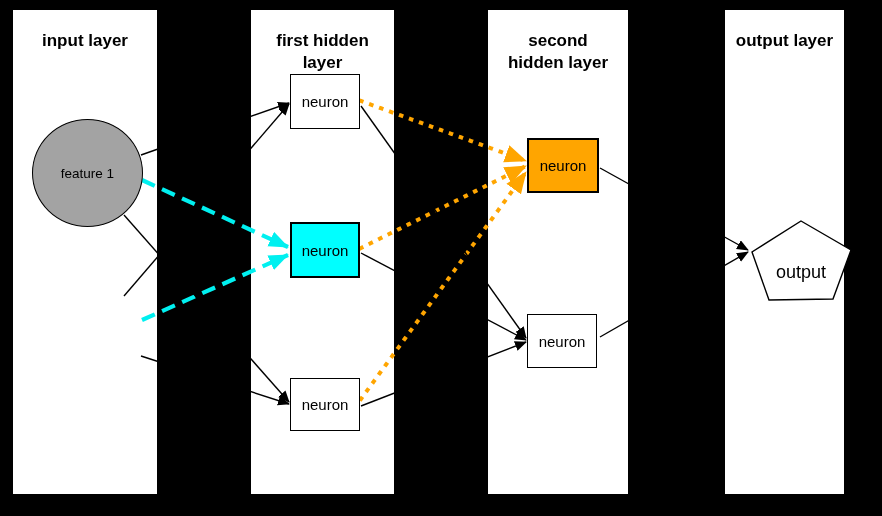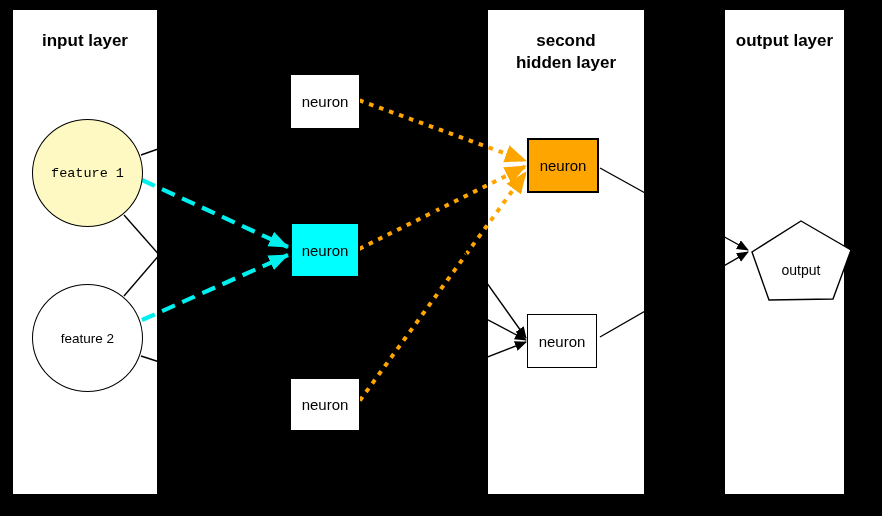--- a/index.html
+++ b/index.html
@@ -11,21 +11,21 @@
     font-family: "Liberation Sans", sans-serif;
   }
   .panel {
     position: absolute;
     top: 10px;
     height: 484px;
     background: #fff;
   }
   .panel-input  { left: 13px;  width: 144px; }
   .panel-h1     { left: 251px; width: 143px; }
-  .panel-h2     { left: 488px; width: 156px; }
+  .panel-h2     { left: 488px; width: 140px; }
   .panel-output { left: 725px; width: 119px; }
   .panel-title {
     margin-top: 20px;
     text-align: center;
     font-size: 17px;
     font-weight: bold;
     color: #000;
     white-space: pre-line;
     line-height: 1.3;
   }
@@ -54,35 +54,39 @@
   .h1n1 { left: 290px; top: 74px;  width: 70px;  height: 55px; }
   .h1n2 { left: 290px; top: 222px; width: 70px;  height: 56px; border-width: 2px; }
   .h1n3 { left: 290px; top: 378px; width: 70px;  height: 53px; }
   .h2n1 { left: 527px; top: 138px; width: 72px;  height: 55px; border-width: 2px; }
   .h2n2 { left: 527px; top: 314px; width: 70px;  height: 54px; }
   .output-label {
     position: absolute;
     left: 766px; top: 262px;
     width: 70px;
     text-align: center;
-    font-size: 14px;
+    font-size: 18px;
     color: #000;
   }
   .dash-solid  { stroke-width: 1.4; fill: none; }
   .dash-dashed { stroke-width: 4.2; stroke-dasharray: 14 8; fill: none; }
   .dash-dotted { stroke-width: 4;  stroke-dasharray: 0.6 10; stroke-linecap: square; fill: none; }
   .pentagon { stroke: #000; stroke-width: 1.4; }
 </style>
 </head>
 <body>
 
 <div class="stage" style="background: rgb(0, 0, 0);">
 
   <div class="panel panel-input" style="background: rgb(255, 255, 255);">
     <div class="panel-title">input layer</div>
+  </div>
+  <div class="panel panel-h1" style="background: rgb(255, 255, 255);">
+    <div class="panel-title">first hidden
+layer</div>
   </div>
   <div class="panel panel-h2" style="background: rgb(255, 255, 255);">
     <div class="panel-title">second
 hidden layer</div>
   </div>
   <div class="panel panel-output" style="background: rgb(255, 255, 255);">
     <div class="panel-title">output layer</div>
   </div>
 
   <svg class="overlay" width="882" height="516" viewBox="0 0 882 516" xmlns="http://www.w3.org/2000/svg">
@@ -109,22 +113,21 @@
         <line x1="361" y1="399" x2="526" y2="172" class="dash-dotted" stroke="#FFA500" marker-end="url(#arrow-orange)"></line>
         <line x1="361" y1="106" x2="526" y2="338" class="dash-solid" stroke="#000000" marker-end="url(#arrow-black)"></line>
         <line x1="361" y1="253" x2="526" y2="340" class="dash-solid" stroke="#000000" marker-end="url(#arrow-black)"></line>
         <line x1="361" y1="406" x2="526" y2="342" class="dash-solid" stroke="#000000" marker-end="url(#arrow-black)"></line>
         <line x1="600" y1="168" x2="748" y2="250" class="dash-solid" stroke="#000000" marker-end="url(#arrow-black)"></line>
         <line x1="600" y1="337" x2="748" y2="252" class="dash-solid" stroke="#000000" marker-end="url(#arrow-black)"></line>
       </g>
     <polygon class="pentagon" points="801,221 851,250 833,299 769,300 752,252" fill="#FFFFFF"></polygon>
   </svg>
 
-  <div class="node node-circle f1" style="background: #fef9c3; font-family: Liberation Mono, monospace;">feature 1</div>
-  <div class="node node-circle f2" style="background: rgb(255, 255, 255);">feature 2</div>
+  <div class="node node-circle f1" style="background: #a3a3a3;">feature 1</div>
 
   <div class="node h1n1" style="background: rgb(255, 255, 255);">neuron</div>
   <div class="node h1n2" style="background: rgb(0, 255, 255);">neuron</div>
   <div class="node h1n3" style="background: rgb(255, 255, 255);">neuron</div>
 
   <div class="node h2n1" style="background: rgb(255, 165, 0);">neuron</div>
   <div class="node h2n2" style="background: rgb(255, 255, 255);">neuron</div>
 
   <div class="output-label">output</div>
 

